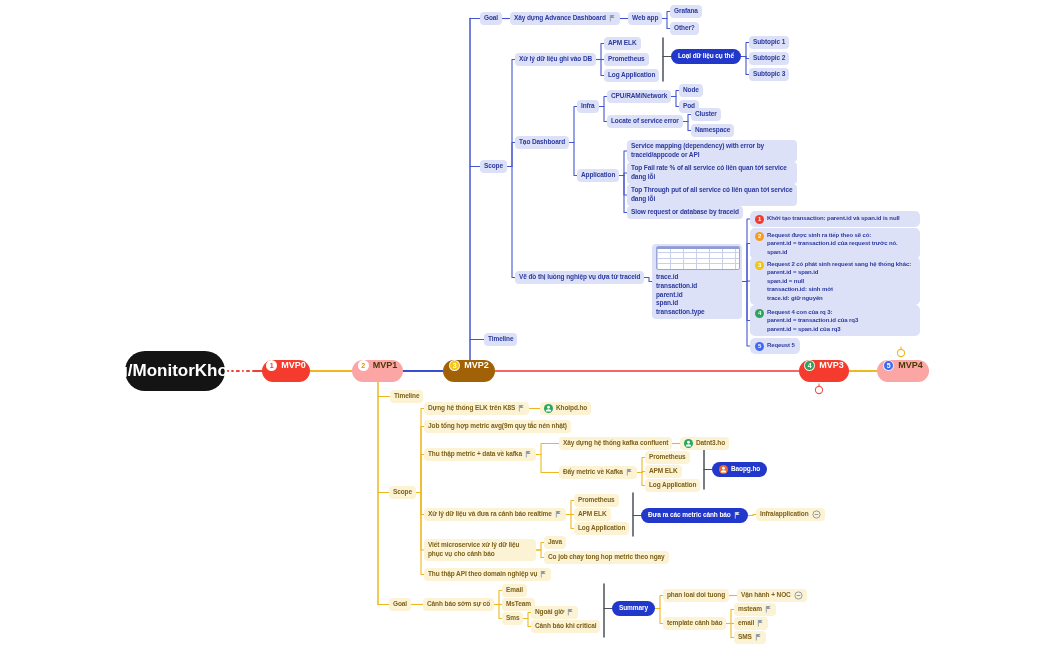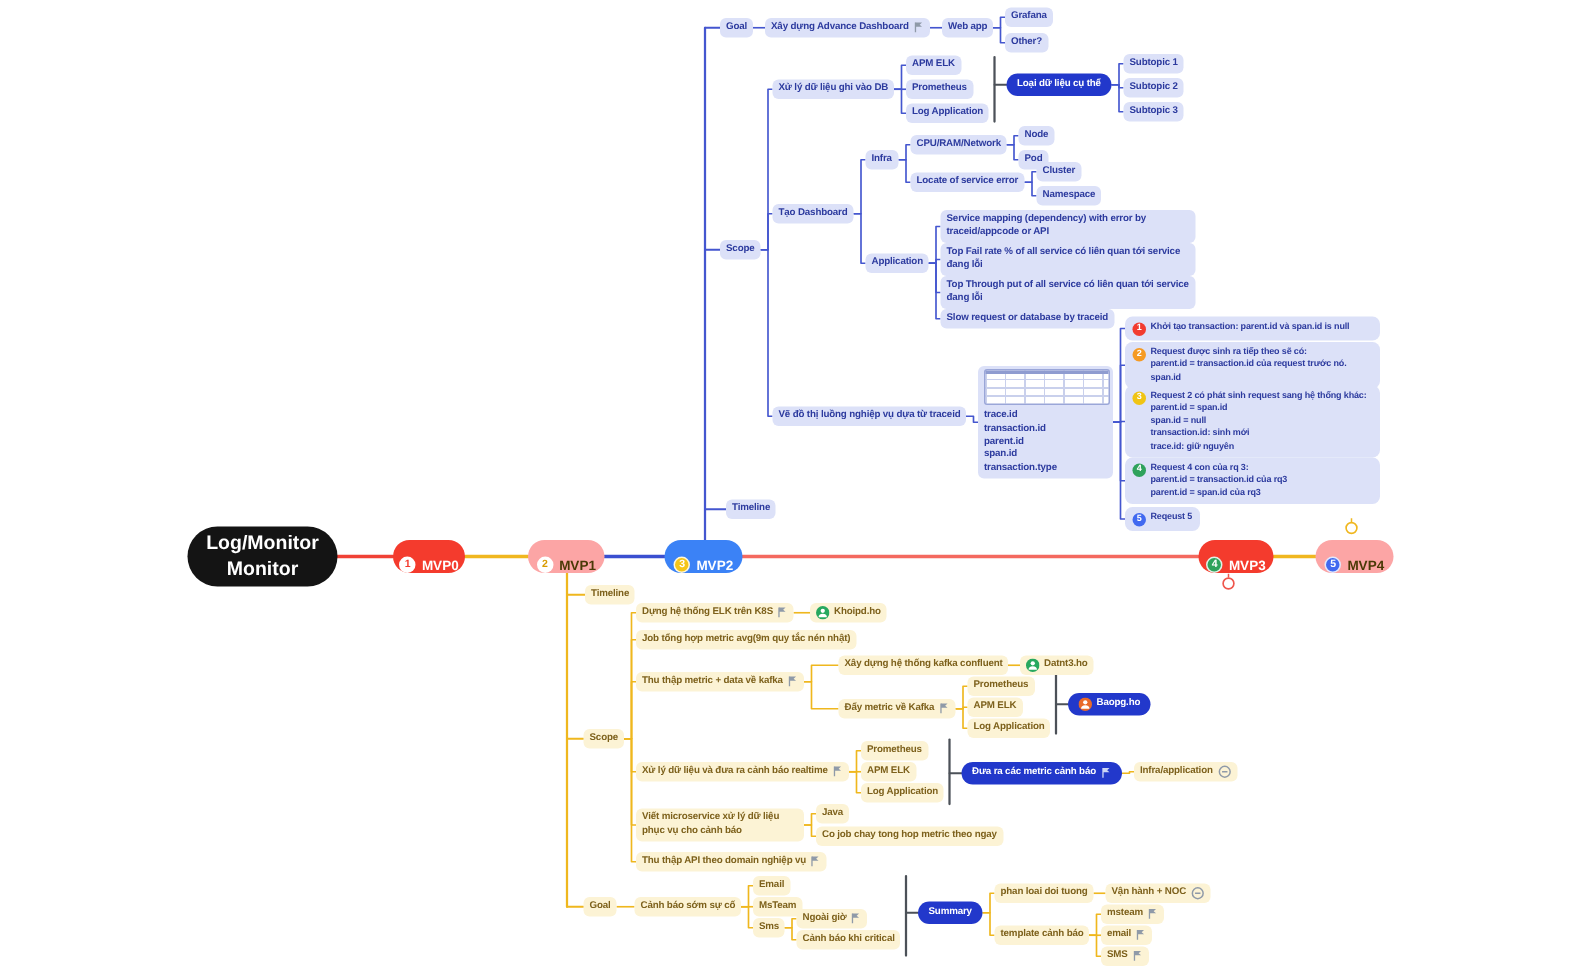--- a/index.html
+++ b/index.html
@@ -14,28 +14,28 @@
   .n-yellow{background:#fcf3d5;color:#7d611c;}
   .pill-blue{background:#2238cb;color:#ffffff;border-radius:9px;padding:3px 7px;}
   .note{align-items:flex-start;border-radius:5px;padding:3px 5px;font-size:6px;line-height:1.4;}
   .lbl{white-space:inherit;}
   .wrap{white-space:pre-line;}
   .num{width:9px;height:9px;border-radius:50%;color:#fff;font-size:6px;font-weight:bold;
        display:flex;align-items:center;justify-content:center;flex:0 0 auto;margin-top:0.5px;}
   .num-1{background:#f23b2f;} .num-2{background:#f59a23;} .num-3{background:#f0c414;}
   .num-4{background:#2fa25c;} .num-5{background:#4169f0;}
   .root{position:absolute;background:#141414;color:#fff;border-radius:21px;z-index:3;
-        display:flex;flex-direction:column;align-items:center;justify-content:center;
-        font-weight:bold;font-size:13px;line-height:1.3;text-align:center;}
+        display:flex;flex-direction:row;align-items:center;justify-content:center;
+        font-weight:bold;font-size:17px;line-height:1.3;text-align:center;}
   .ms{position:absolute;height:22px;border-radius:11px;z-index:3;box-sizing:border-box;
-      display:flex;align-items:flex-end;justify-content:center;gap:4px;
+      display:flex;align-items:flex-start;justify-content:center;gap:4px;
       font-weight:bold;font-size:9px;padding:0 7px;}
   .ms-red{background:#f43b2d;color:#fff;}
   .ms-yellow{background:#fca5a5;color:#4a3906;}
-  .ms-blue{background:#3b82f6;color:#fff;}
+  .ms-blue{background:#a16207;color:#fff;}
   .pri{width:11px;height:11px;border-radius:50%;box-sizing:border-box;flex:0 0 auto;
        display:flex;align-items:center;justify-content:center;font-size:7px;font-weight:bold;}
   .pri-1{background:#ffffff;color:#f43b2d;}
   .pri-2{background:#ffffff;color:#d89b00;}
   .pri-3{background:#f5c518;color:#fff;border:1px solid rgba(255,255,255,.85);}
   .pri-4{background:#2fa25c;color:#fff;border:1px solid rgba(255,255,255,.85);}
   .pri-5{background:#4169f0;color:#fff;border:1px solid rgba(255,255,255,.85);}
   .trace-node{flex-direction:column;align-items:stretch;gap:3px;}
   .mini-table{width:100%;height:22px;background:#fff;border:1px solid #9aa6d8;border-radius:2px;
       background-image:linear-gradient(to bottom,#8f9cd0 2px,transparent 2px),
@@ -127,21 +127,21 @@
       <line x1="663" y1="56.5" x2="671" y2="56.5" stroke="#4c5158" stroke-width="1.2" stroke-linecap="round"></line>
       <line x1="704" y1="447" x2="704" y2="489" stroke="#4c5158" stroke-width="1.5" stroke-linecap="round"></line>
       <line x1="704" y1="469.5" x2="712" y2="469.5" stroke="#4c5158" stroke-width="1.2" stroke-linecap="round"></line>
       <line x1="633" y1="493" x2="633" y2="536" stroke="#4c5158" stroke-width="1.5" stroke-linecap="round"></line>
       <line x1="633" y1="515.5" x2="641" y2="515.5" stroke="#4c5158" stroke-width="1.2" stroke-linecap="round"></line>
       <line x1="604" y1="584" x2="604" y2="637" stroke="#4c5158" stroke-width="1.5" stroke-linecap="round"></line>
       <line x1="604" y1="608.5" x2="612" y2="608.5" stroke="#4c5158" stroke-width="1.2" stroke-linecap="round"></line>
     </svg>
   <div class="root" id="rootNode" style="left: 125px; top: 351px; width: 100px; height: 40px;">
     <span>Log/Monitor</span>
-    <span>Monitor</span>
+    <span>Khoipd</span>
   </div>
 <div class="ms ms-red" style="left: 262px; top: 360px; width: 48px;">
       <span class="pri pri-1">1</span>
       <span>MVP0</span>
     </div>
     <div class="ms ms-yellow" style="left: 352px; top: 360px; width: 51px;">
       <span class="pri pri-2">2</span>
       <span>MVP1</span>
     </div>
     <div class="ms ms-blue" style="left: 443px; top: 360px; width: 52px;">

